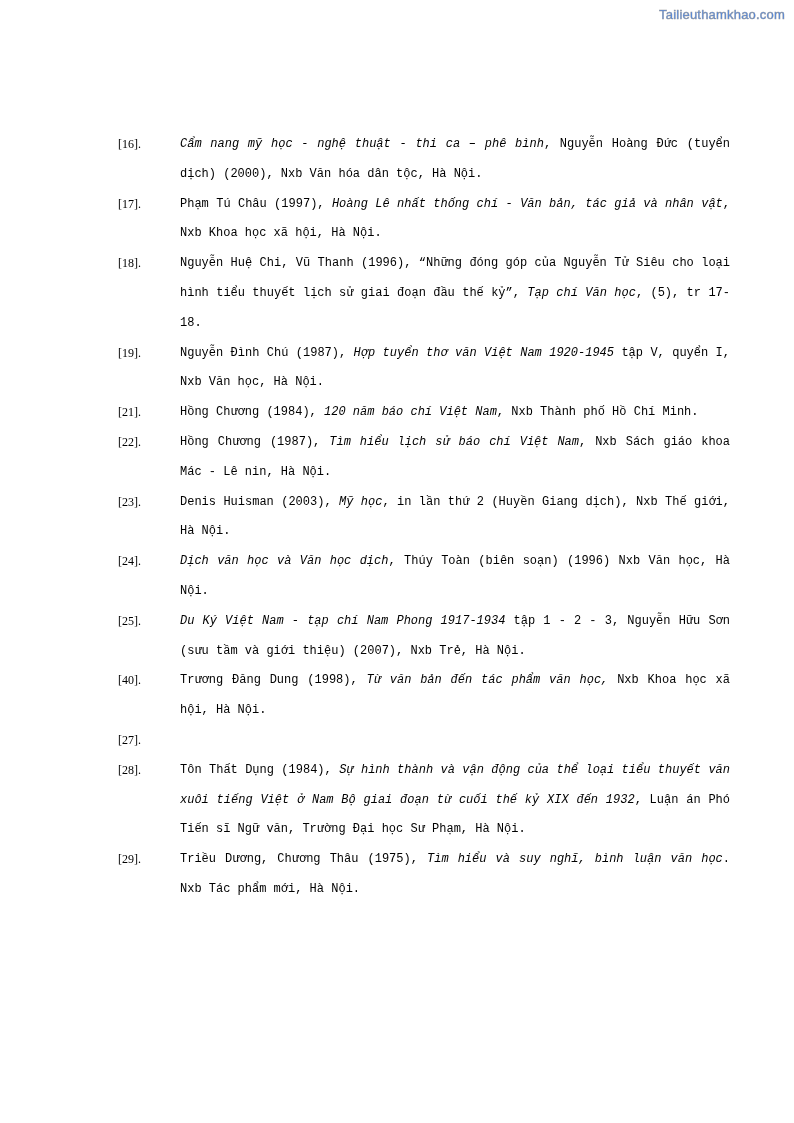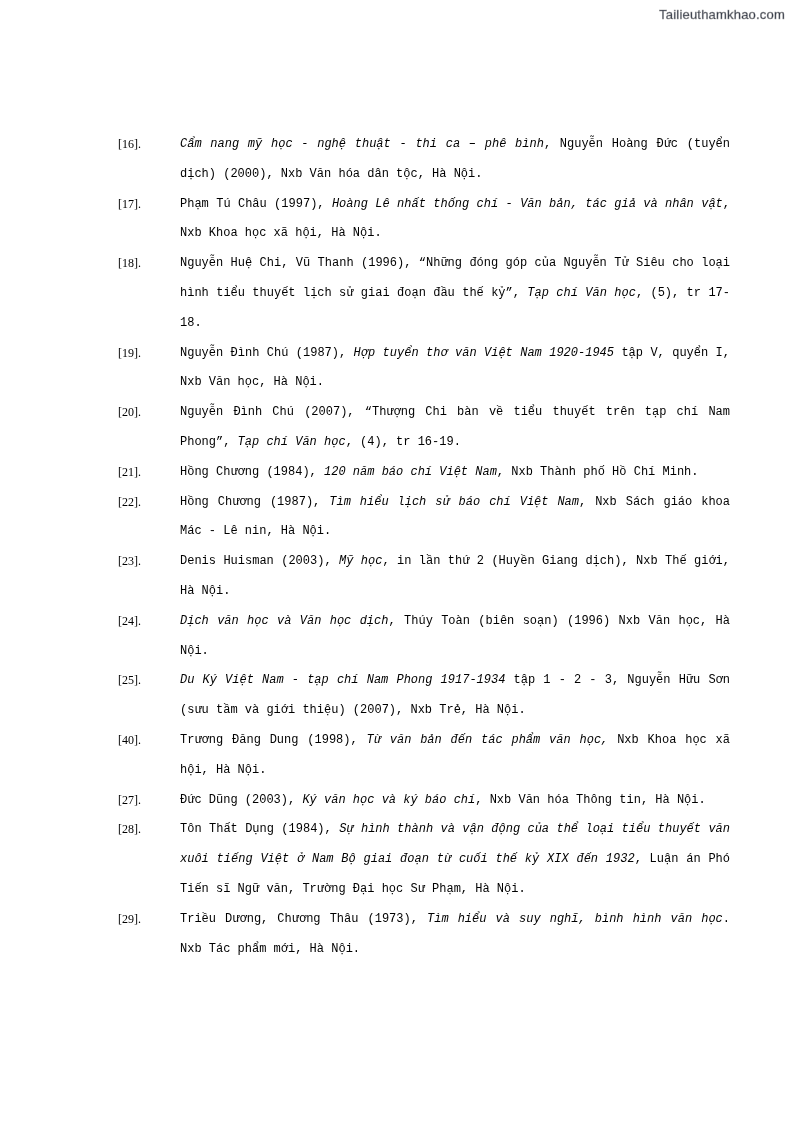--- a/index.html
+++ b/index.html
@@ -14,21 +14,21 @@
     overflow: hidden;
     font-family: "Liberation Serif", "DejaVu Serif", serif;
     color: #000000;
   }
   .watermark {
     position: absolute;
     top: 7px;
     right: 9px;
     font-family: "Liberation Sans", "DejaVu Sans", sans-serif;
     font-size: 13px;
-    color: #0f172a;
+    color: #3b82f6;
     -webkit-text-stroke: 0.5px #9a9a9a;
     letter-spacing: 0.2px;
   }
   .refs {
     position: absolute;
     top: 130px;
     left: 118px;
     width: 612px;
   }
   .ref {
@@ -64,24 +64,20 @@
     </div>
     <div class="ref">
       <div class="ref-num">[18].</div>
       <div class="ref-text"><span>Nguyễn Huệ Chi, Vũ Thanh (1996), “Những đóng góp của Nguyễn Tử Siêu cho loại hình tiểu thuyết lịch sử giai đoạn đầu thế kỷ”, </span><i>Tạp chí Văn học</i><span>, (5), tr 17-18.</span></div>
     </div>
     <div class="ref">
       <div class="ref-num">[19].</div>
       <div class="ref-text"><span>Nguyễn Đình Chú (1987), </span><i>Hợp tuyển thơ văn Việt Nam 1920-1945</i><span> tập V, quyển I, Nxb Văn học, Hà Nội.</span></div>
     </div>
     <div class="ref">
-      <div class="ref-num">[20].</div>
-      <div class="ref-text"><span>Nguyễn Đình Chú (2007), “Thượng Chi bàn về tiểu thuyết trên tạp chí Nam Phong”, </span><i>Tạp chí Văn học</i><span>, (4), tr 16-19.</span></div>
-    </div>
-    <div class="ref">
       <div class="ref-num">[21].</div>
       <div class="ref-text"><span>Hồng Chương (1984), </span><i>120 năm báo chí Việt Nam</i><span>, Nxb Thành phố Hồ Chí Minh.</span></div>
     </div>
     <div class="ref">
       <div class="ref-num">[22].</div>
       <div class="ref-text"><span>Hồng Chương (1987), </span><i>Tìm hiểu lịch sử báo chí Việt Nam</i><span>, Nxb Sách giáo khoa Mác - Lê nin, Hà Nội.</span></div>
     </div>
     <div class="ref">
       <div class="ref-num">[23].</div>
       <div class="ref-text"><span>Denis Huisman (2003), </span><i>Mỹ học</i><span>, in lần thứ 2 (Huyền Giang dịch), Nxb Thế giới, Hà Nội.</span></div>
@@ -93,23 +89,22 @@
     <div class="ref">
       <div class="ref-num">[25].</div>
       <div class="ref-text"><i> Du Ký Việt Nam - tạp chí Nam Phong 1917-1934</i><span> tập 1 - 2 - 3, Nguyễn Hữu Sơn (sưu tầm và giới thiệu) (2007), Nxb Trẻ, Hà Nội.</span></div>
     </div>
     <div class="ref">
       <div class="ref-num">[40].</div>
       <div class="ref-text"><span>Trương Đăng Dung (1998), </span><i>Từ văn bản đến tác phẩm văn học,</i><span> Nxb Khoa học xã hội, Hà Nội.</span></div>
     </div>
     <div class="ref">
       <div class="ref-num">[27].</div>
-      <div class="ref-text"><span>Đức Dũng (2003), </span><i>Ký văn học và ký báo chí</i><span>, Nxb Văn hóa Thông tin, Hà Nội.</span></div>
     </div>
     <div class="ref">
       <div class="ref-num">[28].</div>
       <div class="ref-text"><span>Tôn Thất Dụng (1984), </span><i>Sự hình thành và vận động của thể loại tiểu thuyết văn xuôi tiếng Việt ở Nam Bộ giai đoạn từ cuối thế kỷ XIX đến 1932</i><span>, Luận án Phó Tiến sĩ Ngữ văn, Trường Đại học Sư Phạm, Hà Nội.</span></div>
     </div>
     <div class="ref">
       <div class="ref-num">[29].</div>
-      <div class="ref-text"><span>Triều Dương, Chương Thâu (1973), </span><i>Tìm hiểu và suy nghĩ, bình hình văn học</i><span>. Nxb Tác phẩm mới, Hà Nội.</span></div>
+      <div class="ref-text"><span>Triều Dương, Chương Thâu (1975), </span><i>Tìm hiểu và suy nghĩ, bình luận văn học</i><span>. Nxb Tác phẩm mới, Hà Nội.</span></div>
     </div>
   </div>
 
 </body></html>

